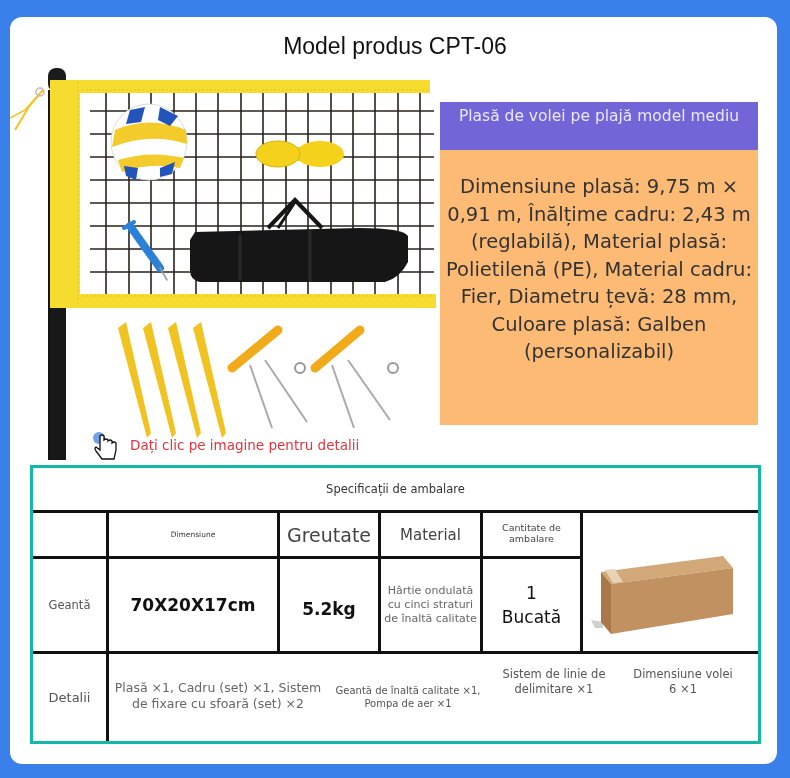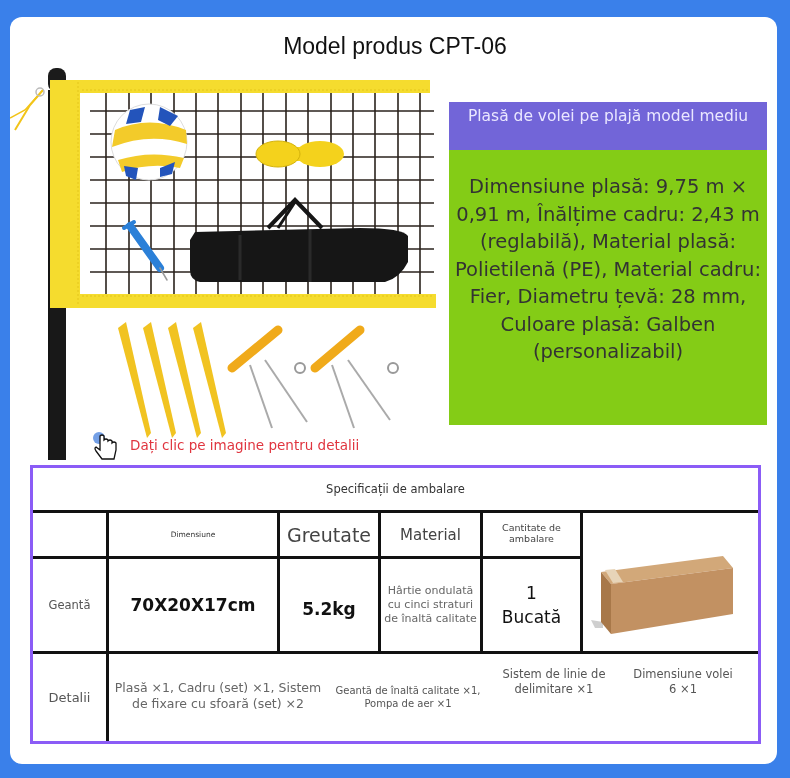--- a/index.html
+++ b/index.html
@@ -8,26 +8,26 @@
   .card { position: absolute; left: 10px; top: 17px; width: 767px; height: 747px; background: #ffffff; border-radius: 12px; overflow: hidden; }
   .title { position: absolute; left: 0; top: 16px; width: 770px; text-align: center; font-family: Liberation Sans, sans-serif; font-size: 23px; color: #111; letter-spacing: 0; }
 
   
   .product-img { position: absolute; left: 0; top: 33px; width: 430px; height: 410px; }
 
   .click-hint { position: absolute; left: 78px; top: 407px; height: 40px; display: flex; align-items: center; cursor: pointer; }
   .click-hint .txt { color: #e0353f; font-size: 13.5px; margin-left: 2px; margin-top: 2px; }
 
   
-  .info { position: absolute; left: 439px; top: 85px; width: 318px; height: 323px; background: #84cc16; }
+  .info { position: absolute; left: 430px; top: 85px; width: 318px; height: 323px; background: #fdba74; }
   .info-head { height: 48px; background: #7265d8; color: #eae7ff; font-size: 15.5px; text-align: center; line-height: 21px; padding-top: 4px; }
   .info-body { padding: 23px 6px 0 6px; text-align: center; font-size: 19.5px; line-height: 27.5px; color: #333; }
 
   
-  .tbl { position: absolute; left: 20px; top: 448px; width: 731px; height: 279px; border: 3px solid #8b5cf6; }
+  .tbl { position: absolute; left: 20px; top: 448px; width: 731px; height: 279px; border: 3px solid #14b8a6; }
   .line-h, .line-v { position: absolute; background: #111; }
   .cell { position: absolute; display: flex; align-items: center; justify-content: center; text-align: center; color: #444; }
   .box-img { position: absolute; }
 </style>
 </head>
 <body>
 
 <div class="card">
 
   <div class="title">Model produs CPT-06</div>

